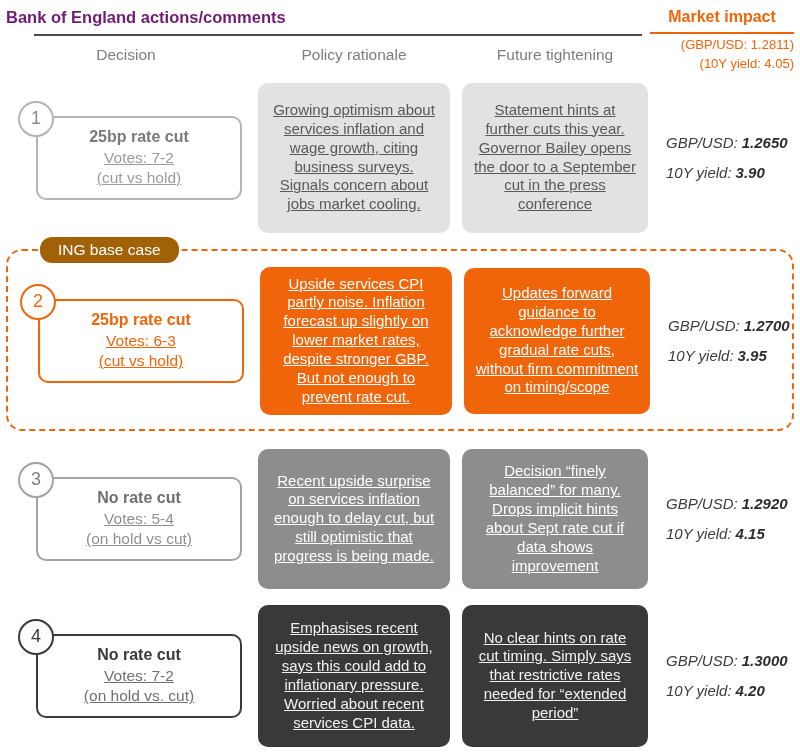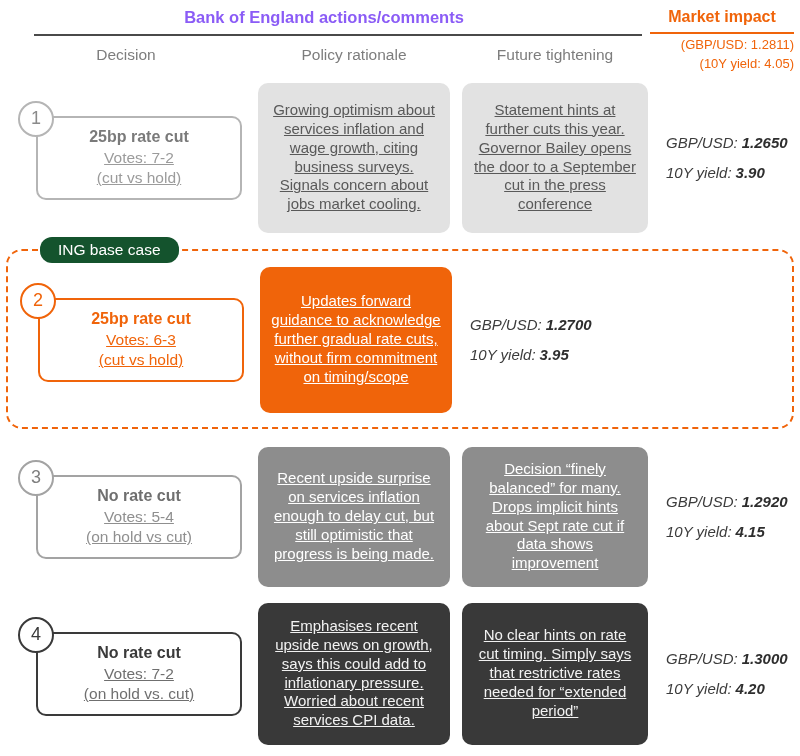--- a/index.html
+++ b/index.html
@@ -8,21 +8,21 @@
     font-family:"Liberation Sans","DejaVu Sans",sans-serif;
     color:#3f3f3f;
     width:800px;
   }
   .page { width:800px; height:756px; padding:4px 6px 8px 6px; overflow:hidden; }
 
   
   .head { display:flex; align-items:flex-start; }
   .head-left { width:636px; }
   .head-title {
-    text-align:center; font-weight:bold; font-size:16.5px; color:#8b5cf6;
+    text-align:left; font-weight:bold; font-size:16.5px; color:#701a75;
     padding:4px 0 7px 0;
   }
   .head-rule { border-bottom:2px solid #4a4a4a; margin-left:28px; }
   .subcols {
     display:grid; grid-template-columns:240px 192px 186px; column-gap:12px;
     margin-top:10px;
   }
   .subcol { text-align:center; font-size:15.5px; color:#7d7d7d; }
   .head-right { width:150px; margin-left:8px; }
   .mi-title { text-align:center; font-weight:bold; font-size:16px; color:#f0640a; padding:4px 0 6px 0; }
@@ -65,21 +65,21 @@
   .t1 .d-title { color:#7a7a7a; }
   .t1 .d-sub { color:#9b9b9b; }
   .t1 .msg { background:#e2e2e2; color:#595959; min-height:150px; }
 
   
   .base-wrap {
     position:relative; border:2px dashed #f0640a; border-radius:16px;
     margin:16px 0 6px 0; padding:10px 4px 14px 0;
   }
   .badge {
-    position:absolute; top:-14px; left:32px; background:#14532d; color:#fff;
+    position:absolute; top:-14px; left:32px; background:#a16207; color:#fff;
     font-size:15.5px; padding:4px 18px; border-radius:12px; z-index:3;
   }
   .base-wrap .row { margin-top:6px; }
   .t2 .decision-box { border:2px solid #f0640a; }
   .t2 .num-circle { border:2px solid #f0640a; color:#f0640a; }
   .t2 .d-title { color:#f0640a; }
   .t2 .d-sub { color:#f0640a; }
   .t2 .msg { background:#f0640a; color:#ffffff; min-height:146px; }
 
   
@@ -143,20 +143,21 @@
     <div class="badge">ING base case</div>
     <div class="row t2">
       <div class="decision-cell">
         <div class="decision-box">
           <div class="num-circle">2</div>
           <div class="d-title">25bp rate cut</div>
           <div class="d-sub">Votes: 6-3</div>
           <div class="d-sub">(cut vs hold)</div>
         </div>
       </div>
+      <div class="msg">Upside services CPI partly noise. Inflation forecast up slightly on lower market rates, despite stronger GBP. But not enough to prevent rate cut.</div>
       <div class="msg">Updates forward guidance to acknowledge further gradual rate cuts, without firm commitment on timing/scope</div>
       <div class="market">
         <div class="line"><span class="lbl">GBP/USD:</span><b>1.2700</b></div>
         <div class="line"><span class="lbl">10Y yield:</span><b>3.95</b></div>
       </div>
     </div>
   </div>
 
   <div class="row t3">
     <div class="decision-cell">

